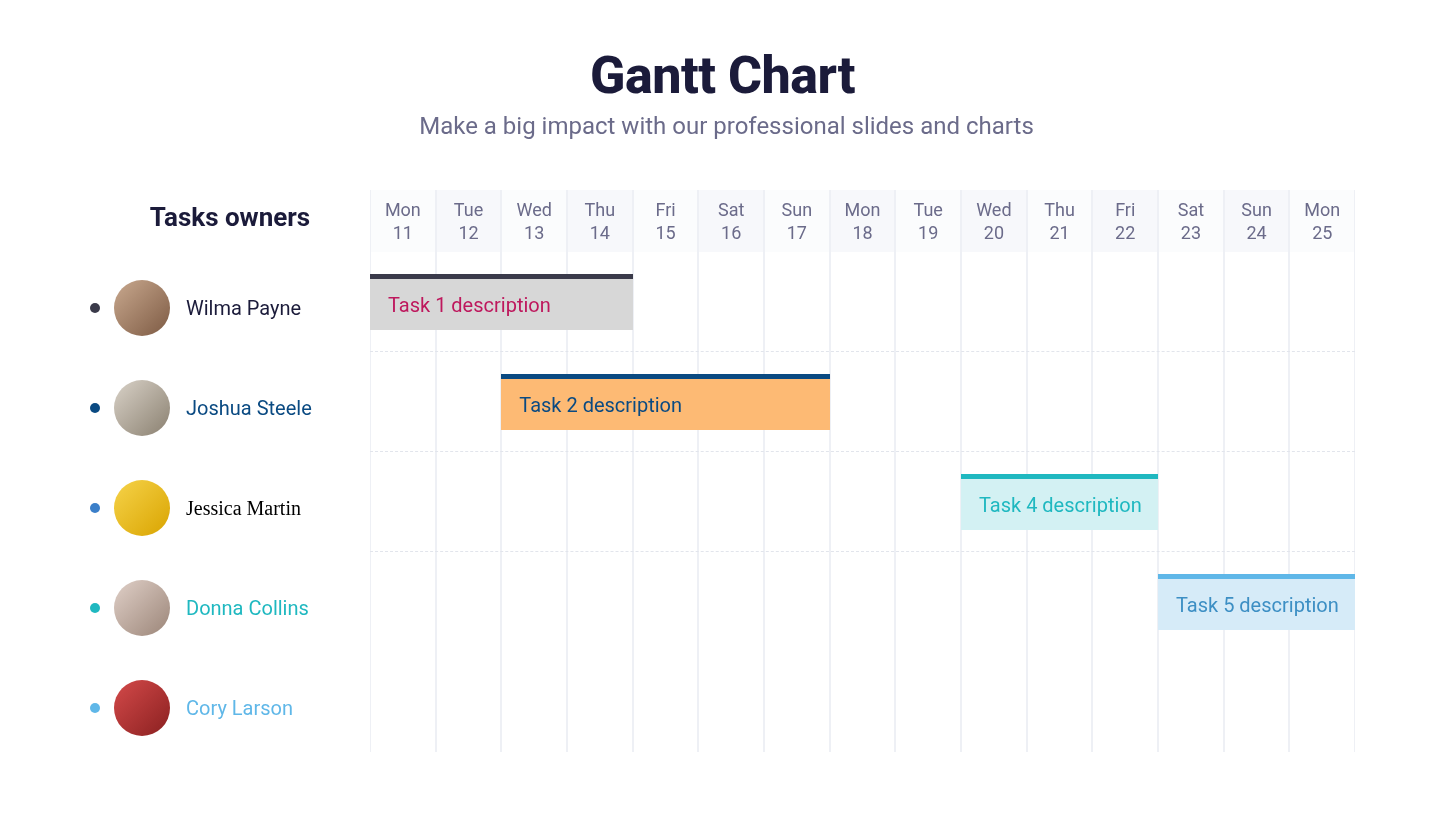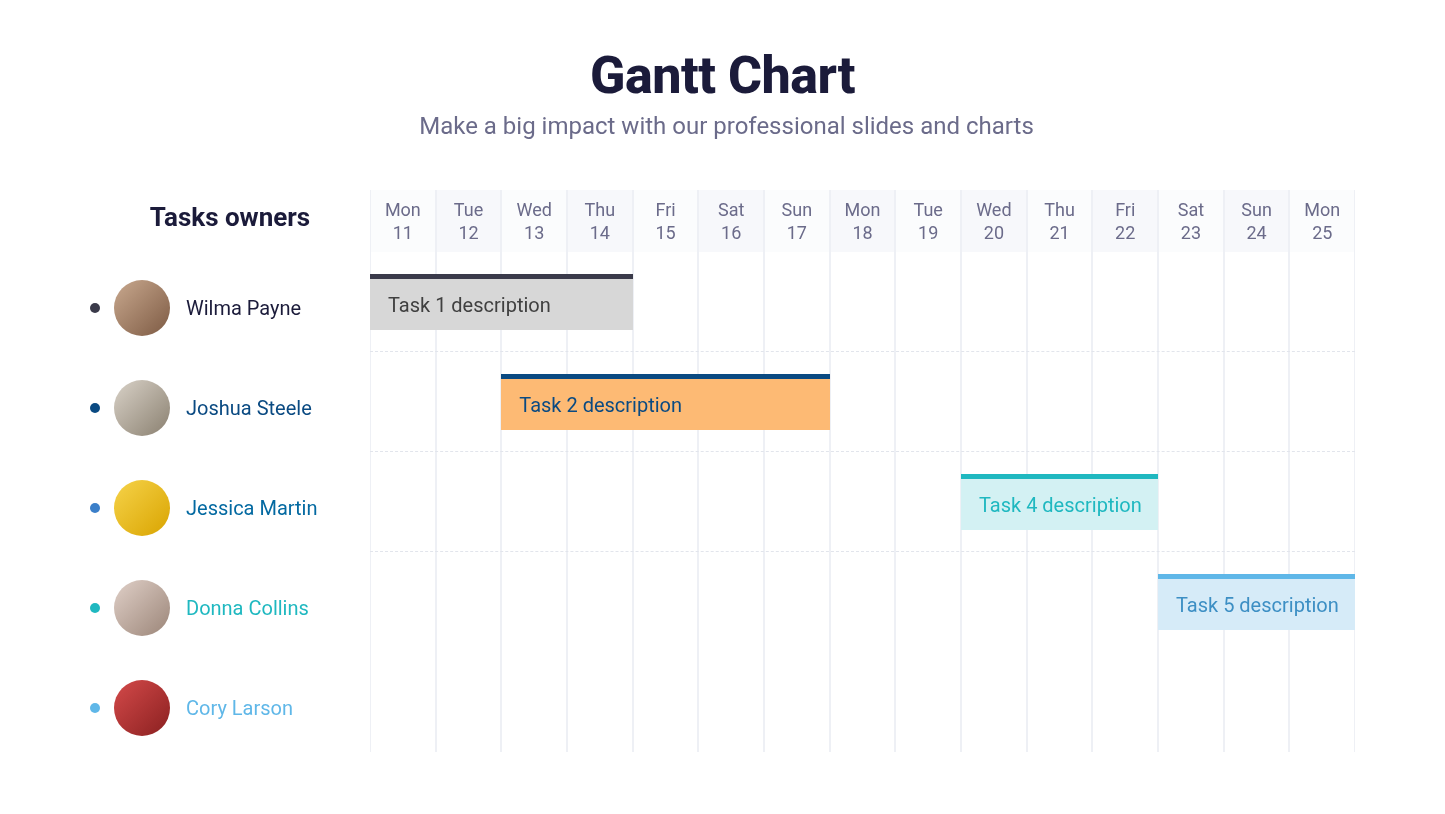--- a/index.html
+++ b/index.html
@@ -135,21 +135,21 @@
           <div class="owner-name" style="color: rgb(27, 27, 58);">Wilma Payne</div>
         </div>
         <div class="owner-row">
           <div class="dot" style="background: rgb(10, 74, 130);"></div>
           <div class="avatar" style="background: linear-gradient(135deg, rgb(217, 210, 200), rgb(138, 128, 112));"></div>
           <div class="owner-name" style="color: rgb(10, 74, 130);">Joshua Steele</div>
         </div>
         <div class="owner-row">
           <div class="dot" style="background: rgb(59, 127, 201);"></div>
           <div class="avatar" style="background: linear-gradient(135deg, rgb(246, 211, 74), rgb(217, 164, 0));"></div>
-          <div class="owner-name" style="color: #0369a1;">Jessica Martin</div>
+          <div class="owner-name" style="color: #000000; font-family: Liberation Serif, serif;">Jessica Martin</div>
         </div>
         <div class="owner-row">
           <div class="dot" style="background: rgb(31, 184, 192);"></div>
           <div class="avatar" style="background: linear-gradient(135deg, rgb(224, 208, 200), rgb(155, 133, 120));"></div>
           <div class="owner-name" style="color: rgb(31, 184, 192);">Donna Collins</div>
         </div>
         <div class="owner-row">
           <div class="dot" style="background: rgb(95, 183, 232);"></div>
           <div class="avatar" style="background: linear-gradient(135deg, rgb(212, 74, 74), rgb(138, 32, 32));"></div>
           <div class="owner-name" style="color: rgb(95, 183, 232);">Cory Larson</div>
@@ -232,21 +232,21 @@
           <div class="col"></div>
           <div class="col"></div>
           <div class="col"></div>
           <div class="col"></div>
           <div class="col"></div>
           <div class="col"></div>
           <div class="col"></div>
         </div>
       <div class="rows-layer" id="rows">
           <div class="task-row">
-            <div class="bar" style="left: 0%; width: 26.6667%; background: rgb(215, 215, 215); border-top-color: rgb(58, 58, 74); color: #404040;">
+            <div class="bar" style="left: 0%; width: 26.6667%; background: rgb(215, 215, 215); border-top-color: rgb(58, 58, 74); color: #be185d;">
               <span>Task 1 description</span>
             </div>
           </div>
           <div class="task-row">
             <div class="bar" style="left: 13.3333%; width: 33.3333%; background: #fdba74; border-top-color: rgb(10, 74, 130); color: rgb(10, 74, 130);">
               <span>Task 2 description</span>
             </div>
           </div>
           <div class="task-row">
             <div class="bar" style="left: 60%; width: 20%; background: rgb(211, 241, 243); border-top-color: rgb(31, 184, 192); color: rgb(31, 184, 192);">

